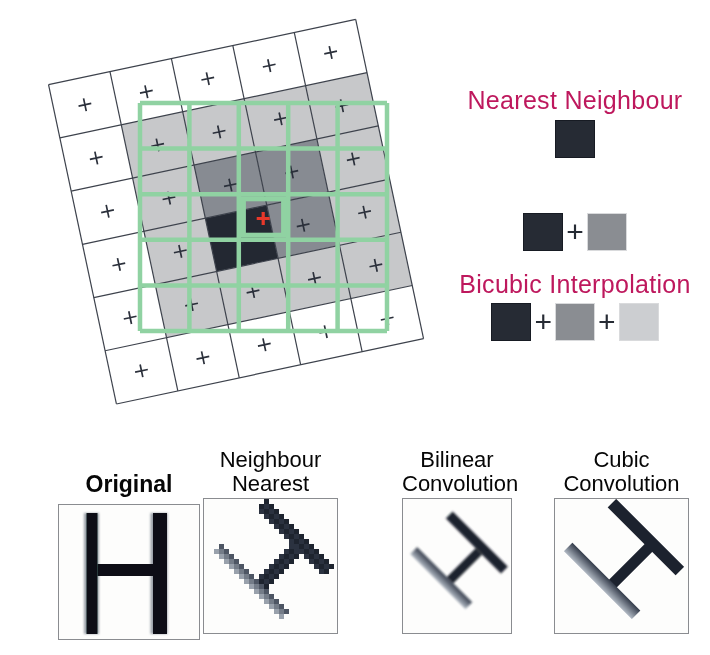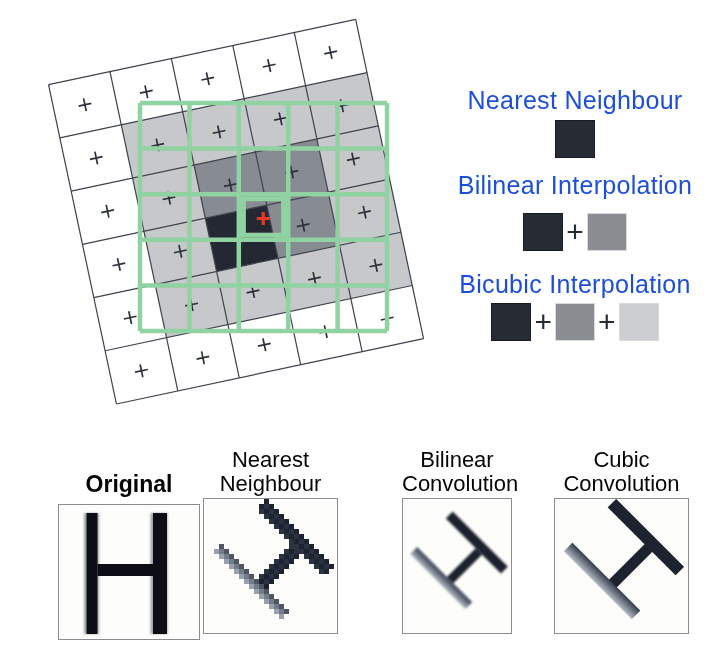--- a/index.html
+++ b/index.html
@@ -5,21 +5,21 @@
   html,body{margin:0;padding:0;background:#ffffff;}
   .canvas{position:relative;width:710px;height:655px;background:#ffffff;overflow:hidden;
           font-family:"Liberation Sans",sans-serif;}
 
   
   #grid-figure{position:absolute;left:0;top:0;}
 
   
   .legend{position:absolute;left:440px;top:0;width:270px;height:420px;}
   .legend-label{position:absolute;width:100%;text-align:center;font-size:25px;
-                letter-spacing:.3px;color:#1d4ed8;}
+                letter-spacing:.3px;color:#be185d;}
   .legend-label-1{top:86px;}
   .legend-label-2{top:171px;}
   .legend-label-3{top:270px;}
   .swatch-row{position:absolute;width:100%;display:flex;justify-content:center;align-items:center;}
   .swatch-row-1{top:120px;}
   .swatch-row-2{top:213px;}
   .swatch-row-3{top:303px;}
   .swatch{width:40px;height:38px;box-sizing:border-box;flex:0 0 auto;}
   .plus-glyph{font-size:30px;line-height:38px;color:#262b34;margin:0 3px;flex:0 0 auto;}
 
@@ -134,21 +134,20 @@
         <path d="M256.7 218.5h13M263.2 212v13" stroke="#e8382a" stroke-width="3.2" fill="none"></path>
       </g>
     </svg>
 
   <div class="legend">
     <div class="legend-label legend-label-1">Nearest Neighbour</div>
     <div class="swatch-row swatch-row-1">
         <div class="swatch" style="background: rgb(38, 43, 52); border: 1.5px solid rgb(23, 27, 35);"></div>
       </div>
 
-    <div class="legend-label legend-label-2">Bilinear Interpolation</div>
     <div class="swatch-row swatch-row-2">
         <div class="swatch" style="background: rgb(38, 43, 52); border: 1.5px solid rgb(23, 27, 35);"></div>
         <span class="plus-glyph">+</span>
         <div class="swatch" style="background: rgb(138, 141, 146); border: 1.5px solid rgb(217, 218, 220);"></div>
       </div>
 
     <div class="legend-label legend-label-3">Bicubic Interpolation</div>
     <div class="swatch-row swatch-row-3">
         <div class="swatch" style="background: rgb(38, 43, 52); border: 1.5px solid rgb(23, 27, 35);"></div>
         <span class="plus-glyph">+</span>
@@ -179,22 +178,22 @@
             <rect x="20" y="8" width="11" height="121" fill="#0c0e13" filter="url(#f-bar)"></rect>
             <rect x="86.5" y="8" width="14" height="121" fill="#0c0e13" filter="url(#f-bar)"></rect>
             <rect x="31" y="59" width="55.5" height="12" fill="#0c0e13" filter="url(#f-bar)"></rect>
           </g>
         </svg>
     </div>
   </div>
 
   <div class="panel panel-2">
     <div class="panel-title">
+      <span class="title-line">Neighbour</span>
       <span class="title-line">Nearest</span>
-      <span class="title-line">Neighbour</span>
     </div>
     <div class="panel-box">
       <svg viewBox="0 0 133 134">
           <g>
             <rect x="60" y="0" width="5" height="5" fill="#1e242f"></rect>
             <rect x="55" y="5" width="5" height="5" fill="#1e242f"></rect>
             <rect x="60" y="5" width="5" height="5" fill="#2b3240"></rect>
             <rect x="65" y="5" width="5" height="5" fill="#1e242f"></rect>
             <rect x="55" y="10" width="5" height="5" fill="#2b3240"></rect>
             <rect x="60" y="10" width="5" height="5" fill="#1e242f"></rect>

